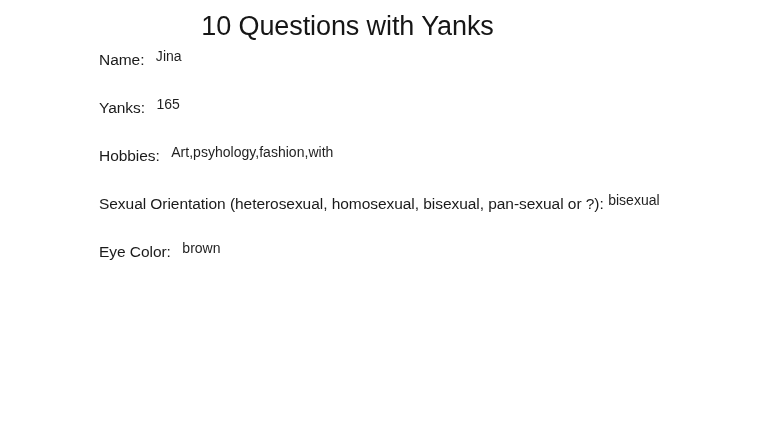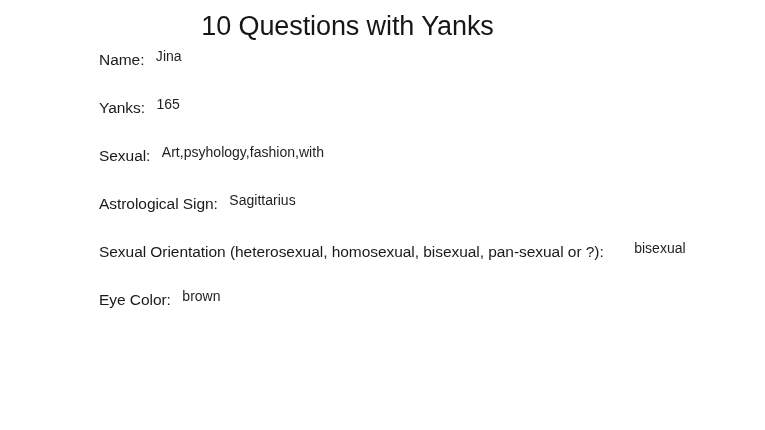--- a/index.html
+++ b/index.html
@@ -66,21 +66,21 @@
     font-weight: 400;
     color: #1f1f1f;
     vertical-align: baseline;
     position: relative;
     top: -4px;
     margin-left: 7px;
     letter-spacing: 0.02px;
   }
 
   .qa-row.wide .qa-value {
-    margin-left: 26px;
+    margin-left: 0;
   }
 </style>
 </head>
 <body>
 
 <div class="slide">
 
   <div class="slide-title">10 Questions with Yanks</div>
 
   <div class="qa-list">
@@ -91,28 +91,24 @@
     </div>
 
 
     <div class="qa-row">
       <span class="qa-label">Yanks:</span>
       <span class="qa-value">165</span>
     </div>
 
 
     <div class="qa-row">
-      <span class="qa-label">Sexual:</span>
+      <span class="qa-label">Hobbies:</span>
       <span class="qa-value">Art,psyhology,fashion,with</span>
     </div>
 
-    <div class="qa-row">
-      <span class="qa-label">Astrological Sign:</span>
-      <span class="qa-value">Sagittarius</span>
-    </div>
 
     <div class="qa-row wide">
       <span class="qa-label">Sexual Orientation (heterosexual, homosexual, bisexual, pan-sexual or ?):</span>
       <span class="qa-value">bisexual</span>
     </div>
 
     <div class="qa-row">
       <span class="qa-label">Eye Color:</span>
       <span class="qa-value">brown</span>
     </div>

